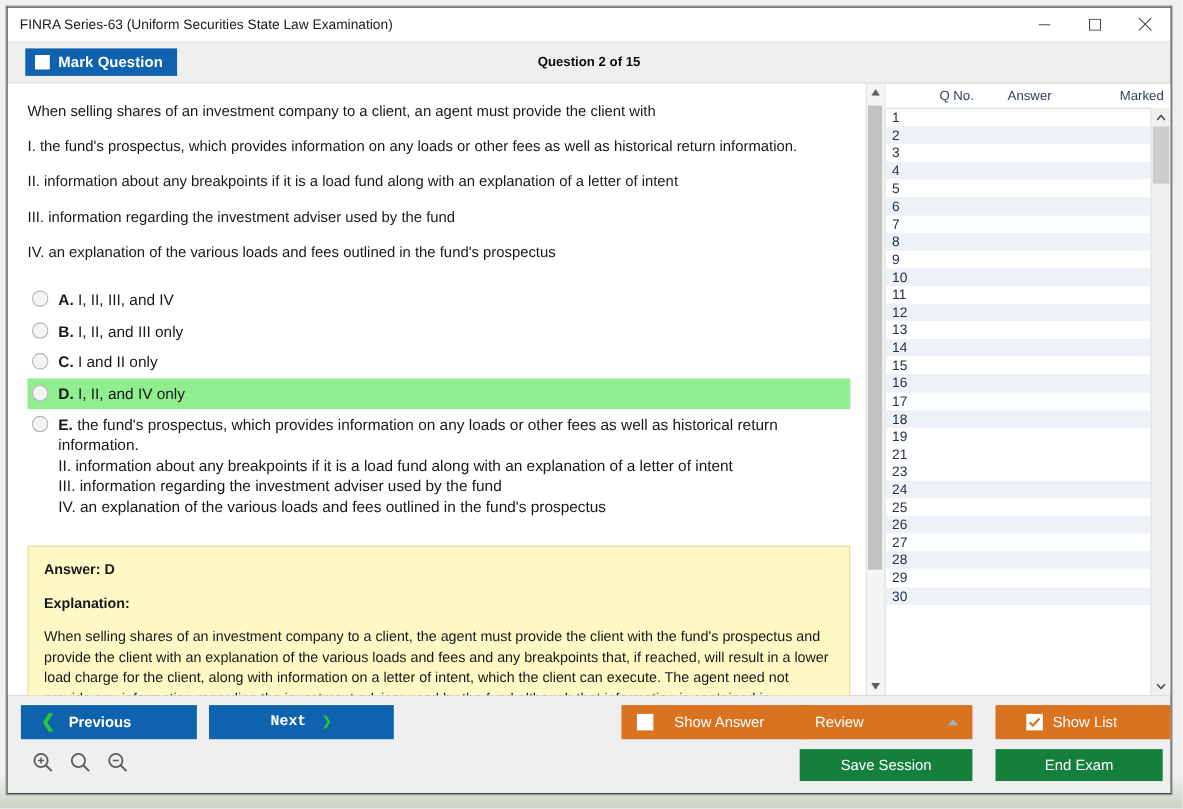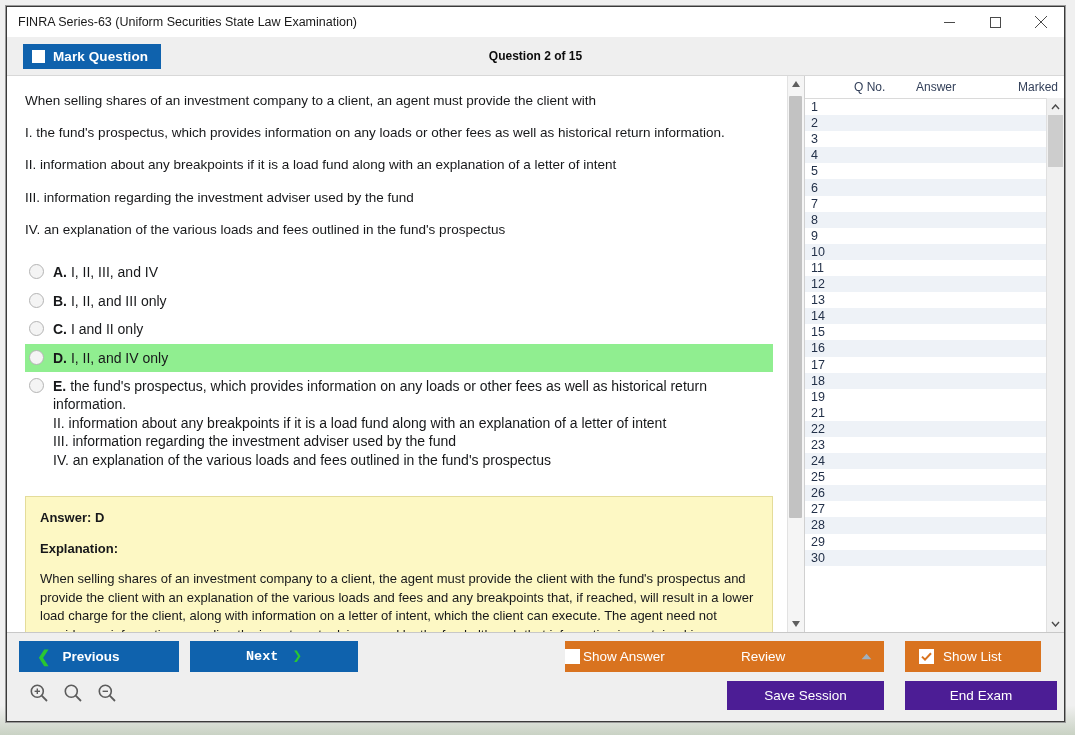--- a/index.html
+++ b/index.html
@@ -227,21 +227,21 @@
   .btn {
     position: absolute;
     border: none; cursor: pointer;
     font-size: 13.5px;
     font-family: "Liberation Sans", sans-serif;
     display: flex; align-items: center;
     color: #ffffff;
   }
   .btn-blue { background: #0f62ad; font-weight: bold; }
   .btn-orange { background: #d9731f; }
-  .btn-navy { background: #4c1d95; }
+  .btn-navy { background: #15803d; }
   .chev { color: #29c732; font-weight: bold; font-size: 16px; line-height: 1; }
 
   .zoom-row { position: absolute; display: flex; gap: 14px; align-items: center; }
   .zicon { color: #5c5c5c; }
 
   .chk-white {
     width: 15px; height: 15px; background: #ffffff;
     display: flex; align-items: center; justify-content: center;
     flex: 0 0 15px;
   }
@@ -446,25 +446,20 @@
             <div class="lrow">
               <span class="c1">19</span>
               <span class="c2"></span>
               <span class="c3"></span>
             </div>
             <div class="lrow">
               <span class="c1">21</span>
               <span class="c2"></span>
               <span class="c3"></span>
             </div>
-            <div class="lrow alt">
-              <span class="c1">22</span>
-              <span class="c2"></span>
-              <span class="c3"></span>
-            </div>
             <div class="lrow">
               <span class="c1">23</span>
               <span class="c2"></span>
               <span class="c3"></span>
             </div>
             <div class="lrow alt">
               <span class="c1">24</span>
               <span class="c2"></span>
               <span class="c3"></span>
             </div>
@@ -547,35 +542,35 @@
       </span>
       <span class="zicon">
         <svg width="20" height="20" viewBox="0 0 20 20">
             <circle cx="8.3" cy="8.3" r="6" fill="none" stroke="currentColor" stroke-width="1.6"></circle>
             <line x1="12.7" y1="12.7" x2="18" y2="18" stroke="currentColor" stroke-width="1.8"></line>
             <line x1="5.6" y1="8.3" x2="11" y2="8.3" stroke="currentColor" stroke-width="1.4"></line>
           </svg>
       </span>
     </div>
 
-    <button class="btn btn-orange" style="left:558px; top:8px; width:170px; height:31px; gap:3px;">
+    <button class="btn btn-orange" style="left:558px; top:8px; width:170px; height:31px; padding-left:14px; gap:19px;">
       <span class="chk-white"></span>
       <span>Show Answer</span>
     </button>
 
     <button class="btn btn-orange" style="left:720px; top:8px; width:157px; height:31px; padding:0 12px 0 14px;">
       <span>Review</span>
       <span style="margin-left:auto; display:flex;">
         <svg width="11" height="7" viewBox="0 0 11 7">
             <polygon points="5.5,0.8 10.4,6.3 0.6,6.3" fill="#9fb0bf"></polygon>
           </svg>
       </span>
     </button>
 
-    <button class="btn btn-orange" style="left:898px; top:8px; width:136px; height:31px; padding-left:14px; gap:9px;">
+    <button class="btn btn-orange" style="left:898px; top:8px; width:161px; height:31px; padding-left:28px; gap:9px;">
       <span class="chk-white">
         <svg width="11" height="9" viewBox="0 0 11 9">
             <polyline points="1,4.6 4,7.6 10,1.2" fill="none" stroke="#d9731f" stroke-width="2"></polyline>
           </svg>
       </span>
       <span>Show List</span>
     </button>
 
     <button class="btn btn-navy" style="left:720px; top:48px; width:157px; height:29px; justify-content:center;">
       <span>Save Session</span>

